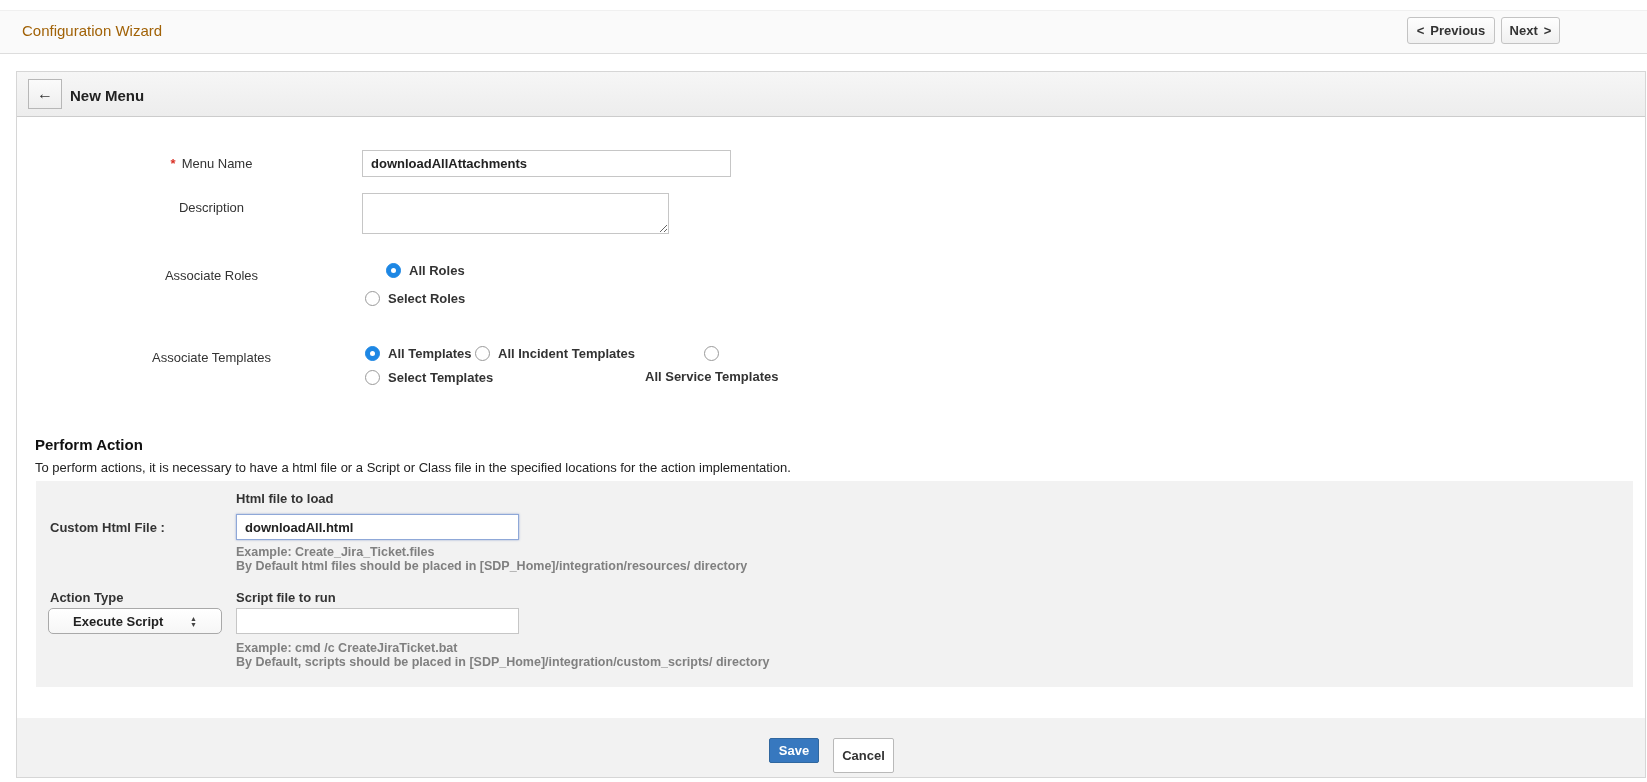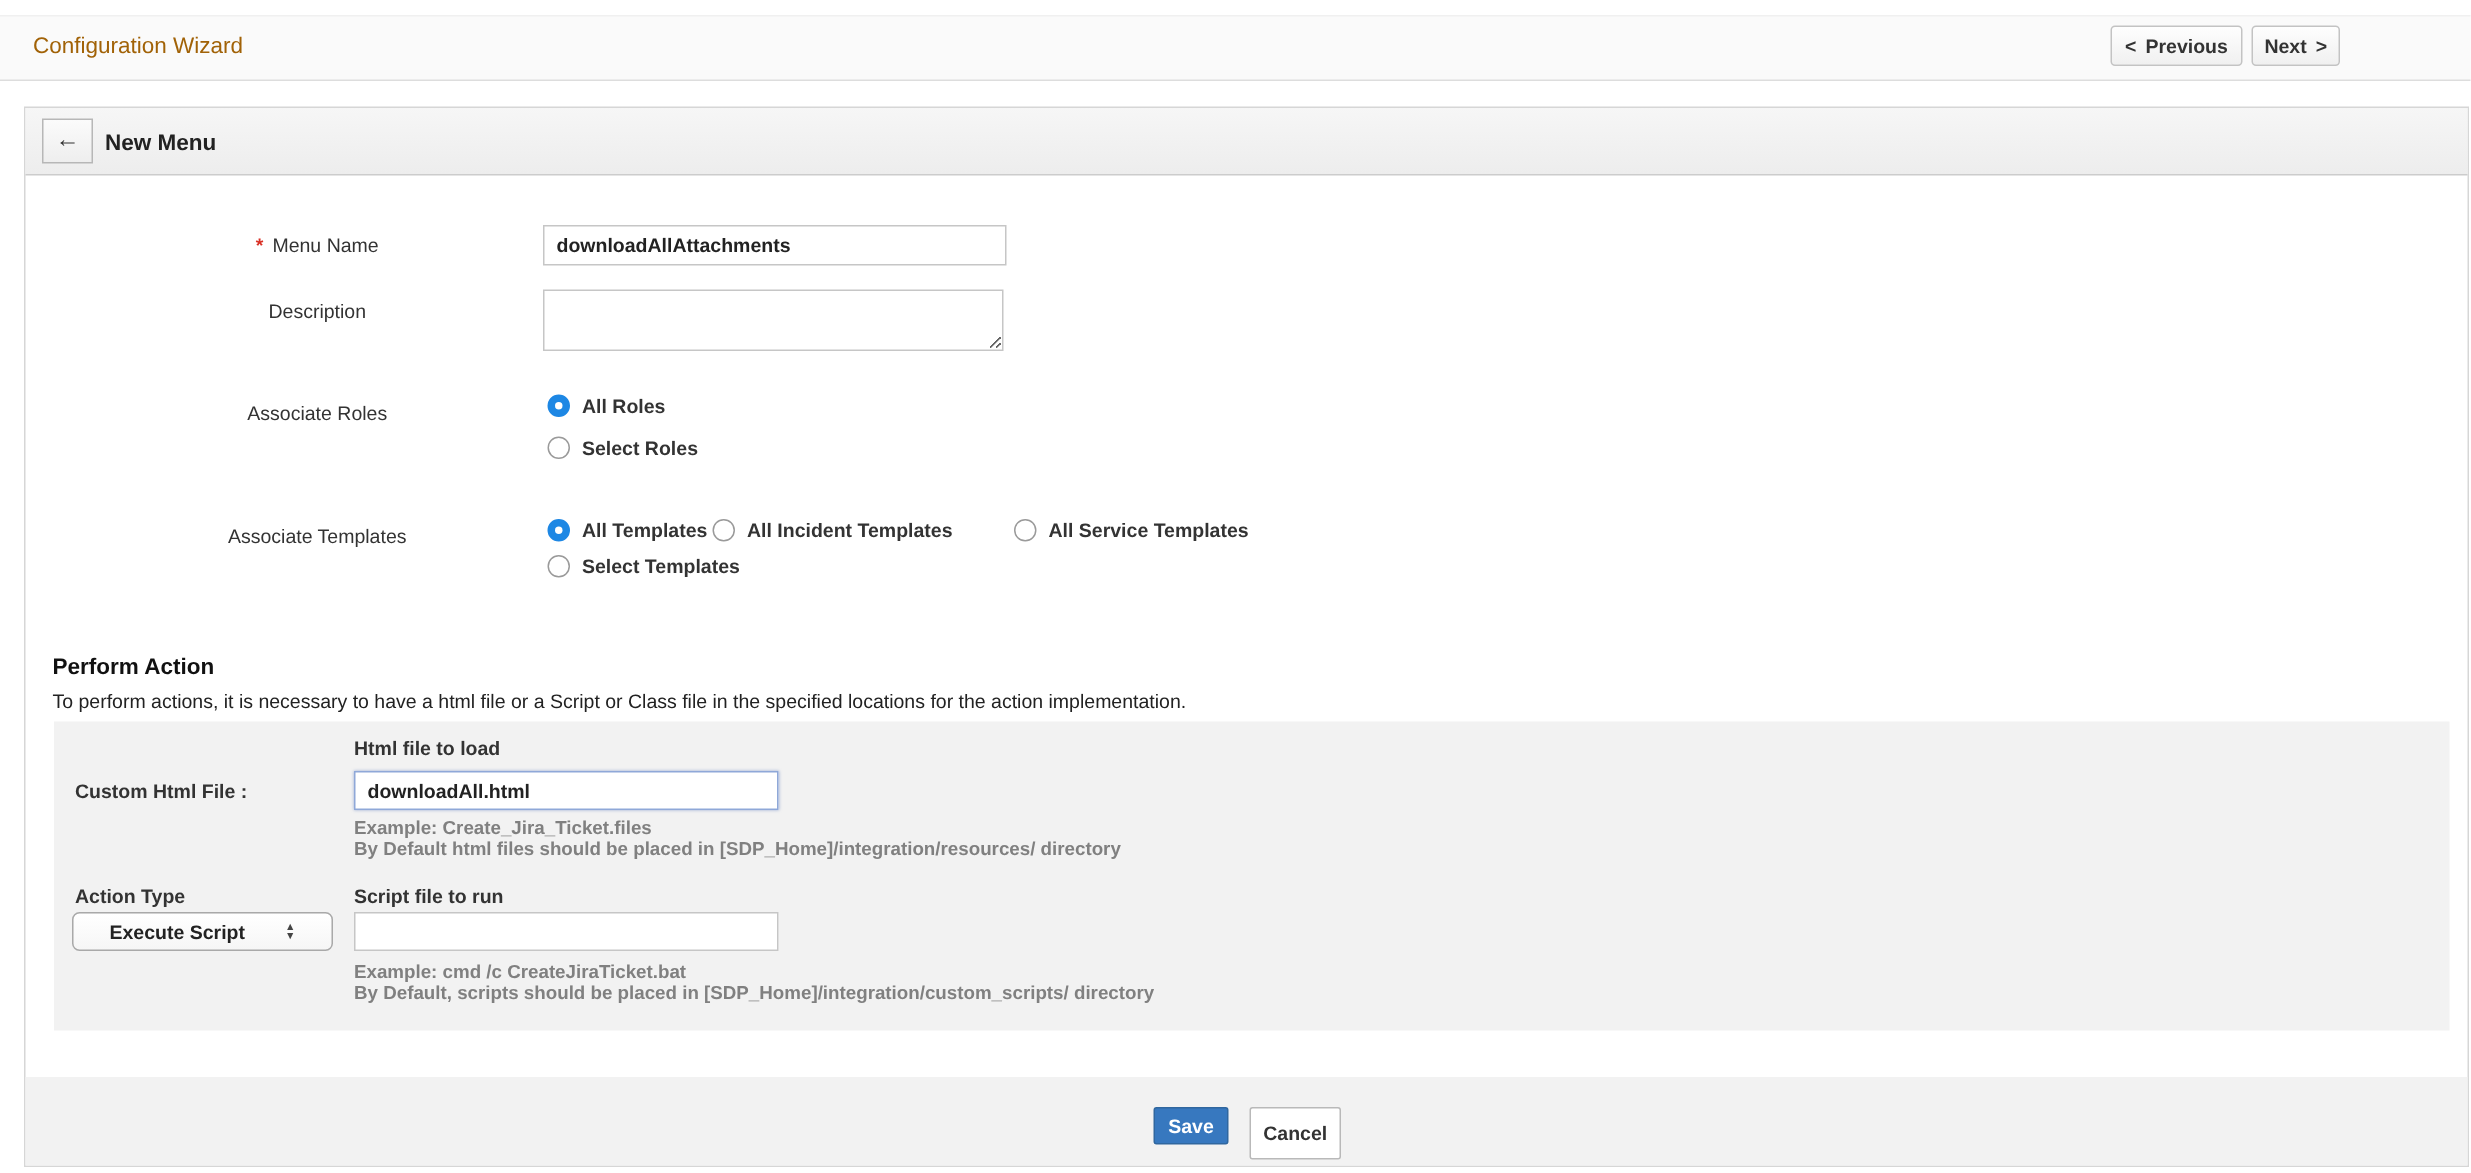--- a/index.html
+++ b/index.html
@@ -27,21 +27,21 @@
     background: linear-gradient(#fbfbfb, #eee); border: 1px solid #b7b7b7;
     display: flex; align-items: center; justify-content: center;
     font-size: 16px; font-weight: bold; color: #333; cursor: pointer; }
   .card-title { left: 70px; top: 87px; font-size: 15px; font-weight: bold; color: #222; }
 
   
   .flabel { left: 100px; width: 223px; text-align: center; font-size: 13px; color: #333; }
   .req { color: #d93025; font-weight: bold; margin-right: 6px; }
   .txt-input { border: 1px solid #c6c6c6; background: #fff; font-size: 13px; font-weight: bold;
     color: #222; padding: 0 8px; font-family: "Liberation Sans", sans-serif; }
-  .in-menu-name { left: 362px; top: 150px; width: 309px; height: 27px; }
+  .in-menu-name { left: 362px; top: 150px; width: 369px; height: 27px; }
   .ta-desc { left: 362px; top: 193px; width: 307px; height: 41px; border: 1px solid #c6c6c6;
     font-size: 13px; font-family: "Liberation Sans", sans-serif; resize: both; padding: 4px 8px; }
   .radio-item { display: flex; align-items: center; gap: 8px; cursor: pointer; }
   .radio { width: 15px; height: 15px; border-radius: 50%; background: #fff;
     border: 1px solid #9a9a9a; position: relative; flex: 0 0 15px; }
   .radio-item.selected .radio { background: #1d87e4; border-color: #1d87e4; }
   .radio-item.selected .radio::after { content: ""; position: absolute; left: 4px; top: 4px;
     width: 5px; height: 5px; border-radius: 50%; background: #fff; }
   .radio-label { font-size: 13px; font-weight: bold; color: #333; }
 
@@ -93,39 +93,39 @@
 
 <div class="abs flabel" style="top:156px;">
   <span class="req">*</span><span>Menu Name</span>
 </div>
 <input class="abs txt-input in-menu-name" value="downloadAllAttachments" style="">
 
 <div class="abs flabel" style="top:200px;">Description</div>
 <textarea class="abs ta-desc" style=""></textarea>
 
 <div class="abs flabel" style="top:268px;">Associate Roles</div>
-<div class="abs radio-item selected" style="left:365px;top:263px;text-align:center;">
+<div class="abs radio-item selected" style="left:386px;top:263px;text-align:center;">
   <span class="radio"></span>
   <span class="radio-label">All Roles</span>
 </div>
 <div class="abs radio-item" style="left:365px;top:291px;">
   <span class="radio"></span>
   <span class="radio-label">Select Roles</span>
 </div>
 
 <div class="abs flabel" style="top:350px;">Associate Templates</div>
 <div class="abs radio-item selected" style="left:365px;top:346px;">
   <span class="radio"></span>
   <span class="radio-label">All Templates</span>
 </div>
 <div class="abs radio-item" style="left:475px;top:346px;">
   <span class="radio"></span>
   <span class="radio-label">All Incident Templates</span>
 </div>
-<div class="abs radio-item" style="left:676px;top:346px;">
+<div class="abs radio-item" style="left:645px;top:346px;flex-direction:column;">
   <span class="radio"></span>
   <span class="radio-label">All Service Templates</span>
 </div>
 <div class="abs radio-item" style="left:365px;top:370px;">
   <span class="radio"></span>
   <span class="radio-label">Select Templates</span>
 </div>
 
 <div class="abs pa-heading">Perform Action</div>
 <div class="abs pa-sub">To perform actions, it is necessary to have a html file or a Script or Class file in the specified locations for the action implementation.</div>

